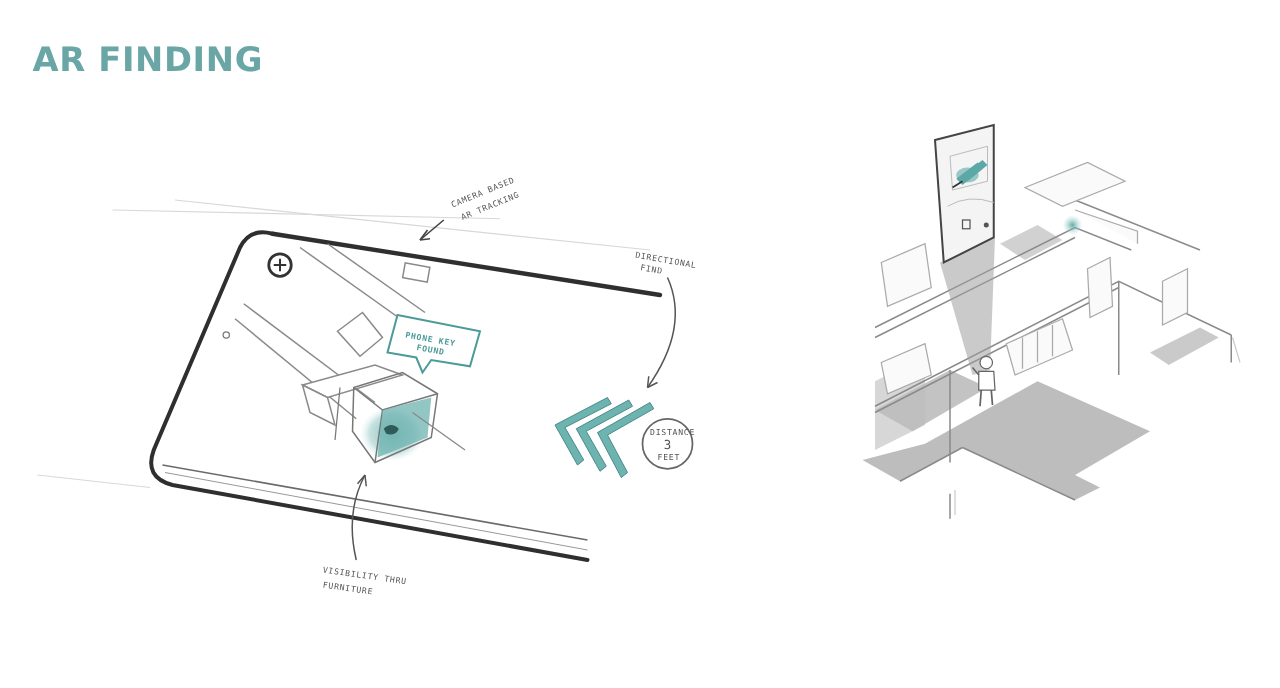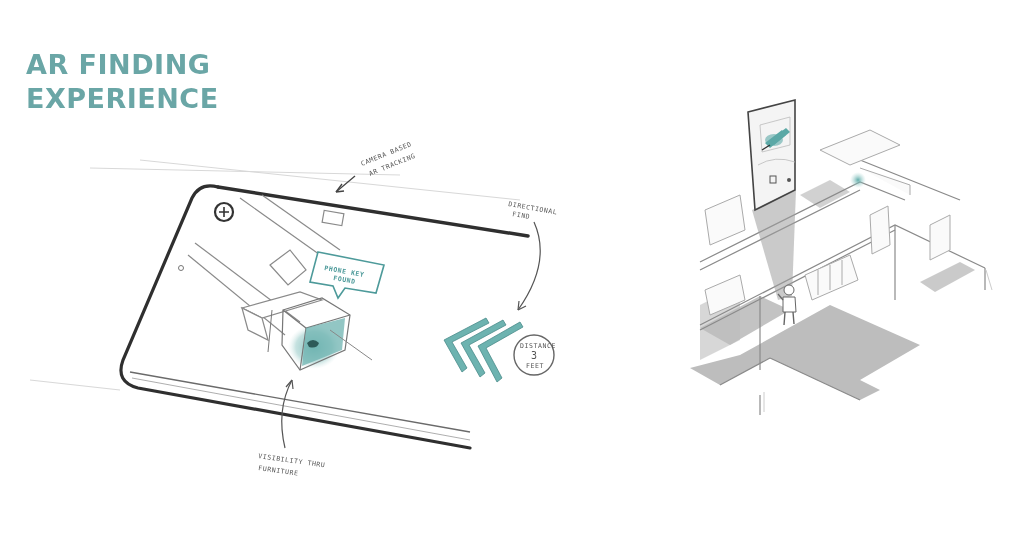--- a/index.html
+++ b/index.html
@@ -1,33 +1,32 @@
 <!DOCTYPE html>
 <html><head>
 <meta charset="utf-8">
 <style>
   html, body { margin:0; padding:0; background:#ffffff; }
   body { width:1024px; height:550px; position:relative; overflow:hidden; font-family:"Liberation Sans", sans-serif; }
   .title {
-    position:absolute; left:26px; top:48px;
+    position:absolute; left:26px; top:32px;
     font-family:"DejaVu Sans", sans-serif; font-weight:bold;
     font-size:27px; line-height:34px; letter-spacing:0.5px;
     color:#6aa6a6;
   }
   .title div { white-space:nowrap; }
   svg.scene { position:absolute; left:0; top:0; }
   .note { font-family:"DejaVu Sans Mono", monospace; font-size:6.5px; fill:#555; letter-spacing:0.6px; }
   .note-teal { font-family:"DejaVu Sans Mono", monospace; font-size:6.5px; fill:#4d9a9a; font-weight:bold; letter-spacing:0.6px; }
 </style>
 </head>
 <body>
 
 <div class="title">
   <div>AR FINDING</div>
-  <div>EXPERIENCE</div>
 </div>
 
 <svg class="scene" width="1024" height="550" viewBox="0 0 1024 550">
   <defs>
     <radialGradient id="glow" cx="50%" cy="50%" r="50%">
       <stop offset="0%" stop-color="#6db3b0" stop-opacity="0.9"></stop>
       <stop offset="70%" stop-color="#8cc5c2" stop-opacity="0.5"></stop>
       <stop offset="100%" stop-color="#cfe6e4" stop-opacity="0"></stop>
     </radialGradient>
     <radialGradient id="glow2" cx="50%" cy="50%" r="50%">

